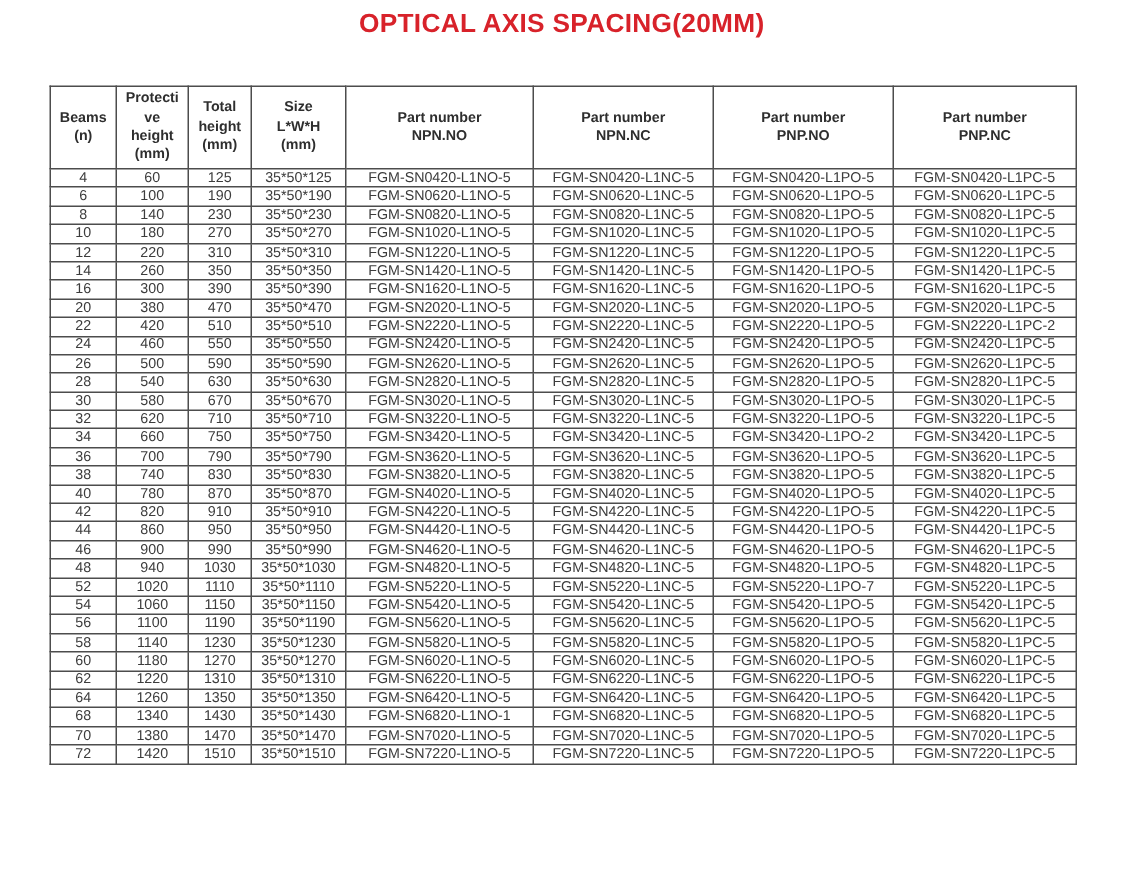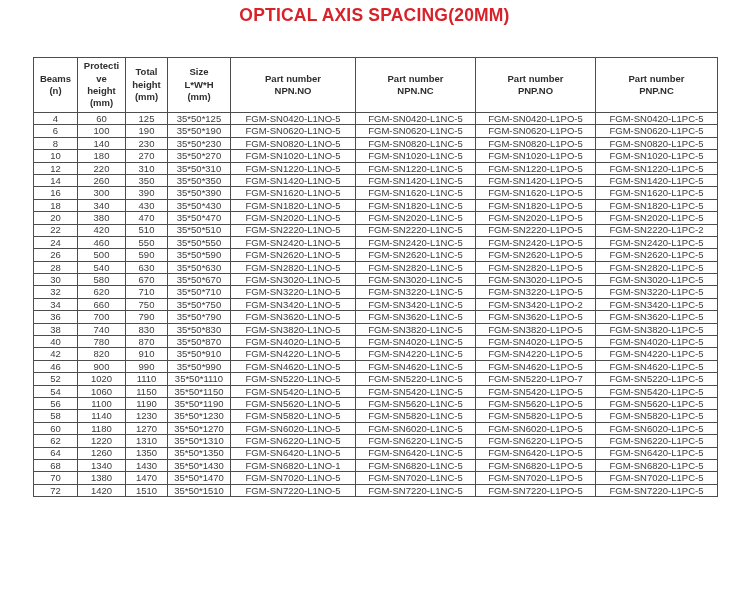--- a/index.html
+++ b/index.html
@@ -174,30 +174,20 @@
           <td>16</td>
           <td>300</td>
           <td>390</td>
           <td>35*50*390</td>
           <td>FGM-SN1620-L1NO-5</td>
           <td>FGM-SN1620-L1NC-5</td>
           <td>FGM-SN1620-L1PO-5</td>
           <td>FGM-SN1620-L1PC-5</td>
         </tr>
         <tr>
-          <td>18</td>
-          <td>340</td>
-          <td>430</td>
-          <td>35*50*430</td>
-          <td>FGM-SN1820-L1NO-5</td>
-          <td>FGM-SN1820-L1NC-5</td>
-          <td>FGM-SN1820-L1PO-5</td>
-          <td>FGM-SN1820-L1PC-5</td>
-        </tr>
-        <tr>
           <td>20</td>
           <td>380</td>
           <td>470</td>
           <td>35*50*470</td>
           <td>FGM-SN2020-L1NO-5</td>
           <td>FGM-SN2020-L1NC-5</td>
           <td>FGM-SN2020-L1PO-5</td>
           <td>FGM-SN2020-L1PC-5</td>
         </tr>
         <tr>
@@ -304,30 +294,50 @@
           <td>42</td>
           <td>820</td>
           <td>910</td>
           <td>35*50*910</td>
           <td>FGM-SN4220-L1NO-5</td>
           <td>FGM-SN4220-L1NC-5</td>
           <td>FGM-SN4220-L1PO-5</td>
           <td>FGM-SN4220-L1PC-5</td>
         </tr>
         <tr>
+          <td>44</td>
+          <td>860</td>
+          <td>950</td>
+          <td>35*50*950</td>
+          <td>FGM-SN4420-L1NO-5</td>
+          <td>FGM-SN4420-L1NC-5</td>
+          <td>FGM-SN4420-L1PO-5</td>
+          <td>FGM-SN4420-L1PC-5</td>
+        </tr>
+        <tr>
           <td>46</td>
           <td>900</td>
           <td>990</td>
           <td>35*50*990</td>
           <td>FGM-SN4620-L1NO-5</td>
           <td>FGM-SN4620-L1NC-5</td>
           <td>FGM-SN4620-L1PO-5</td>
           <td>FGM-SN4620-L1PC-5</td>
         </tr>
         <tr>
+          <td>48</td>
+          <td>940</td>
+          <td>1030</td>
+          <td>35*50*1030</td>
+          <td>FGM-SN4820-L1NO-5</td>
+          <td>FGM-SN4820-L1NC-5</td>
+          <td>FGM-SN4820-L1PO-5</td>
+          <td>FGM-SN4820-L1PC-5</td>
+        </tr>
+        <tr>
           <td>52</td>
           <td>1020</td>
           <td>1110</td>
           <td>35*50*1110</td>
           <td>FGM-SN5220-L1NO-5</td>
           <td>FGM-SN5220-L1NC-5</td>
           <td>FGM-SN5220-L1PO-7</td>
           <td>FGM-SN5220-L1PC-5</td>
         </tr>
         <tr>

